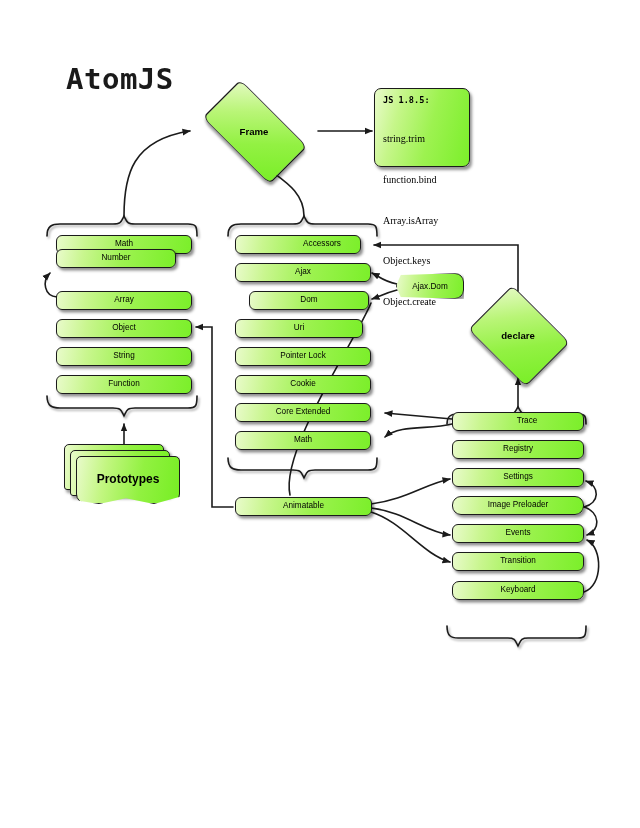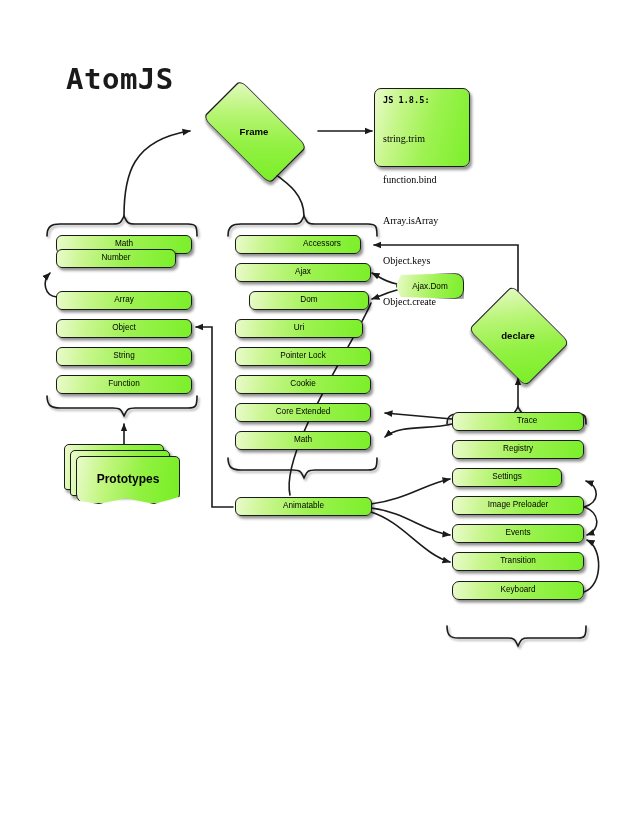--- a/index.html
+++ b/index.html
@@ -256,22 +256,22 @@
   <div class="node pill" style="left:235px; top:263px; width:136px;">Ajax</div>
   <div class="node pill" style="left:235px; top:291px; width:120px;margin-left:14px;">Dom</div>
   <div class="node pill" style="left:235px; top:319px; width:128px;">Uri</div>
   <div class="node pill" style="left:235px; top:347px; width:136px;">Pointer Lock</div>
   <div class="node pill" style="left:235px; top:375px; width:136px;">Cookie</div>
   <div class="node pill" style="left:235px; top:403px; width:136px;">Core Extended</div>
   <div class="node pill" style="left:235px; top:431px; width:136px;">Math</div>
 
   <div class="node pill" style="left:452px; top:412px; width:132px;padding-left:18px;">Trace</div>
   <div class="node pill" style="left:452px; top:440px; width:132px;">Registry</div>
-  <div class="node pill" style="left:452px; top:468px; width:110px;">Settings</div>
-  <div class="node pill" style="left:452px; top:496px; width:132px;">Image Preloader</div>
+  <div class="node pill" style="left:452px; top:468px; width:132px;">Settings</div>
+  <div class="node pill" style="left:452px; top:496px; width:132px;border-radius:9px;">Image Preloader</div>
   <div class="node pill" style="left:452px; top:524px; width:132px;">Events</div>
   <div class="node pill" style="left:452px; top:552px; width:132px;">Transition</div>
   <div class="node pill" style="left:452px; top:581px; width:132px;border-radius:7px;">Keyboard</div>
 
   <div class="node pill" style="left:235px; top:497px; width:137px;">Animatable</div>
 
   <div class="tag" style="left:396px; top:273px; width:68px; height:26px;">Ajax.Dom</div>
 
   <div class="diamond-wrap" style="left:462px; top:292px; width:112px; height:86px;">
     <div class="diamond-shape" style="width:76px; height:76px; margin-left:-38px; margin-top:-38px;

